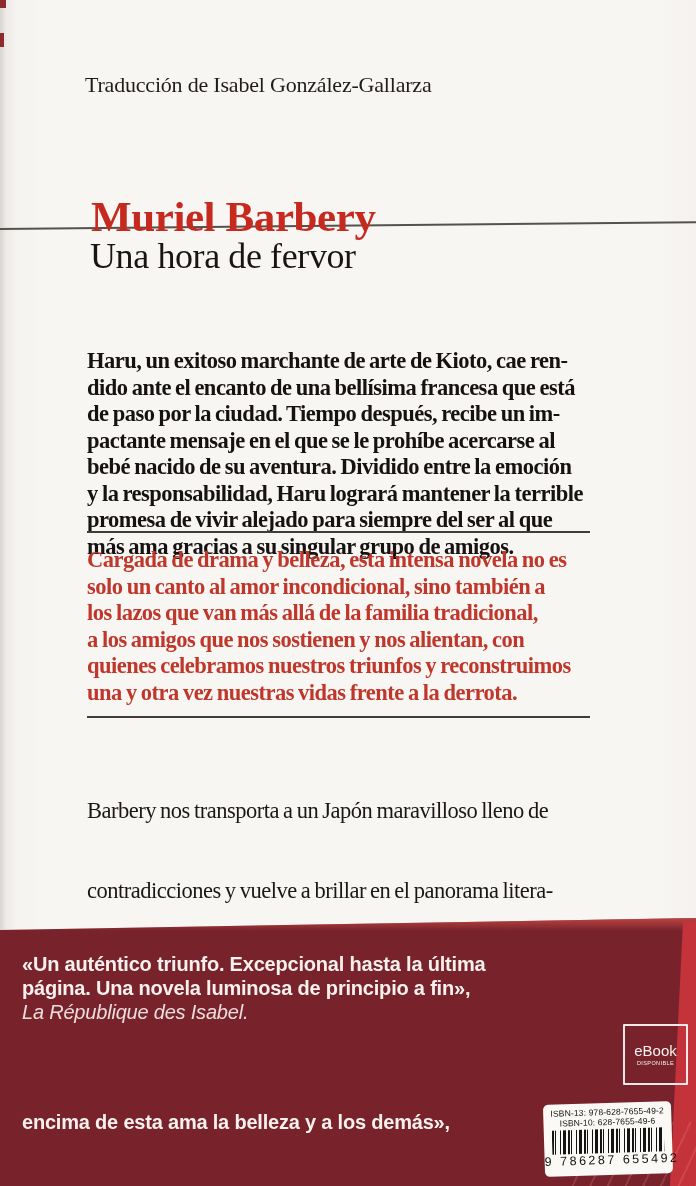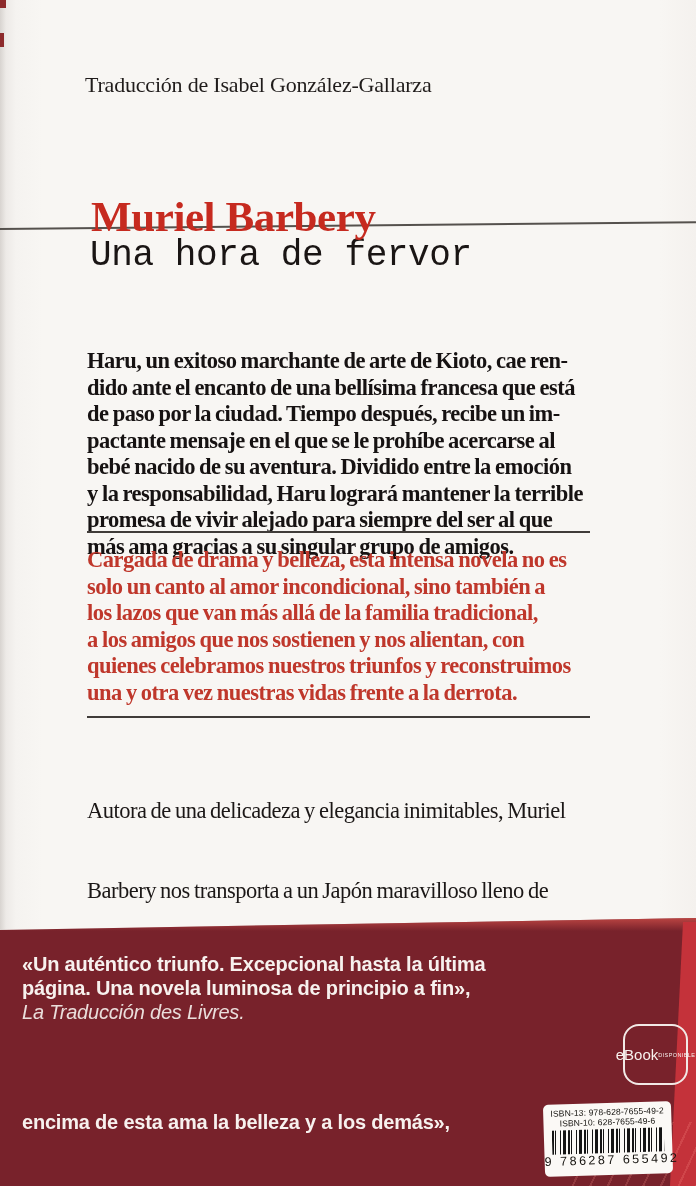--- a/index.html
+++ b/index.html
@@ -7,21 +7,21 @@
     position:relative;width:696px;height:1186px;overflow:hidden;
     background:linear-gradient(90deg,#d8d4d0 0px,#edeae7 6px,#f5f3f0 16px,#f8f6f3 42px,#f8f6f3 660px,#f4f1ee 696px);
     font-family:"Liberation Serif","DejaVu Serif",serif;color:#151111;
   }
   .edge-mark{position:absolute;left:0;background:#8d2a2b;}
   .edge-mark.m1{top:0;width:6px;height:8px;}
   .edge-mark.m2{top:33px;width:4px;height:14px;}
   .translator{position:absolute;left:85px;top:72px;font-size:22px;letter-spacing:-0.2px;color:#201c1b;}
   .rule-full{position:absolute;left:0;top:228px;width:696px;height:2px;background:#55514d;transform:rotate(-0.55deg);transform-origin:left center;z-index:1;}
   .author{position:absolute;left:91px;top:195px;font-size:43px;font-weight:bold;letter-spacing:-0.4px;color:#c62a1f;z-index:2;line-height:1;}
-  .title{position:absolute;left:90px;top:238px;font-size:36px;letter-spacing:-0.4px;color:#1a1514;line-height:1;font-family:Liberation Mono, monospace;}
+  .title{position:absolute;left:90px;top:238px;font-size:36px;letter-spacing:-0.4px;color:#1a1514;line-height:1;}
   .para{position:absolute;left:87px;white-space:pre;letter-spacing:-0.5px;word-spacing:-1px;}
   .synopsis{top:318px;font-size:22.5px;line-height:26.5px;font-weight:bold;color:#161212;margin-top:30px;}
   .hr{position:absolute;left:87px;width:503px;height:2px;background:#403c39;}
   .hr1{top:531px;}
   .hr2{top:716px;}
   .highlight{top:547px;font-size:22.5px;line-height:26.5px;font-weight:bold;color:#bf372b;}
   .about{top:745px;font-size:22.5px;line-height:26.5px;color:#1b1716;z-index:0;}
   .about-line{white-space:pre;}
   .about .it{font-style:italic;}
   .band{
@@ -35,22 +35,22 @@
   .q2{top:127px;}
   .q3{top:194px;}
   .q-line{white-space:nowrap;font-size:20px;line-height:24px;font-weight:bold;letter-spacing:-0.2px;color:#f7f1ee;}
   .q-line .bold{font-weight:bold;color:#f7f1ee;}
   .attr,.attr-inline{font-weight:normal;font-style:italic;color:#eadedb;}
   .attr{font-size:20px;}
   .attr-inline{font-size:20px;}
   .strip{position:absolute;right:0;top:922px;width:26px;height:264px;background:#c4323a;z-index:4;clip-path:polygon(13px 0,100% 0,100% 100%,0 100%);}
   .corner-wrinkles{position:absolute;right:0;bottom:0;width:130px;height:64px;z-index:5;
     background:repeating-linear-gradient(115deg,rgba(255,150,140,0.20) 0 2px,rgba(255,150,140,0) 2px 16px);}
-  .badge{position:absolute;left:623px;top:1024px;width:61px;height:57px;border:2px solid #f2e9e6;border-radius:16px;z-index:6;
-    display:flex;align-items:center;justify-content:center;
+  .badge{position:absolute;left:623px;top:1024px;width:61px;height:57px;border:2px solid #f2e9e6;border-radius:1px;z-index:6;
+    display:flex;flex-direction:column;align-items:center;justify-content:center;
     font-family:"Liberation Sans","DejaVu Sans",sans-serif;color:#f8f2ef;}
   .badge-label{font-size:15px;line-height:16px;}
   .badge-sub{font-size:5.5px;letter-spacing:0.4px;margin-top:1px;}
   .isbn-box{position:absolute;left:544px;top:1103px;width:128px;height:72px;background:#fbf9f6;border-radius:5px;z-index:6;
     transform:rotate(-1.8deg);padding-top:4px;box-sizing:border-box;
     font-family:"Liberation Sans","DejaVu Sans",sans-serif;color:#15130f;text-align:center;}
   .isbn-line{font-size:8.6px;line-height:10px;letter-spacing:0.1px;white-space:nowrap;}
   .bars{margin:2px auto 0 auto;width:112px;height:24px;
     background:repeating-linear-gradient(90deg,#141414 0 2px,#fbf9f6 2px 3px,#141414 3px 4px,#fbf9f6 4px 8px,#141414 8px 9px,#fbf9f6 9px 11px,#141414 11px 14px,#fbf9f6 14px 16px);}
   .barcode-number{font-size:12.5px;letter-spacing:2.5px;line-height:14px;margin-top:0px;white-space:nowrap;}
@@ -81,36 +81,35 @@
   <div class="hr hr1"></div>
   <div class="para highlight">Cargada de drama y belleza, esta intensa novela no es
 solo un canto al amor incondicional, sino también a
 los lazos que van más allá de la familia tradicional,
 a los amigos que nos sostienen y nos alientan, con
 quienes celebramos nuestros triunfos y reconstruimos
 una y otra vez nuestras vidas frente a la derrota.</div>
   <div class="hr hr2"></div>
 
   <div class="para about">
-    <div class="about-line"><span>Autora de una delicadeza y elegancia inimitables, Muriel</span></div>
     <div class="about-line"><span>Barbery nos transporta a un Japón maravilloso lleno de</span></div>
     <div class="about-line"><span>contradicciones y vuelve a brillar en el panorama litera-</span></div>
     <div class="about-line"><span>rio internacional sumando a su exitosa carrera «un libro</span></div>
     <div class="about-line"><span>hermosísimo» </span><span class="it">(Le Monde)</span><span> en el que cada palabra desti-</span></div>
     
     
   </div>
 
   <div class="band">
     <div class="band-glare"></div>
 
     <div class="quote q1">
       <div class="q-line">«Un auténtico triunfo. Excepcional hasta la última</div>
       <div class="q-line">página. Una novela luminosa de principio a fin»,</div>
-      <div class="q-line attr">La Traducción des Livres.</div>
+      <div class="q-line attr">La République des Isabel.</div>
     </div>
 
 
     <div class="quote q3">
       <div class="q-line">encima de esta ama la belleza y a los demás»,</div>
     </div>
   </div>
 
   <div class="strip"></div>
   <div class="corner-wrinkles"></div>

